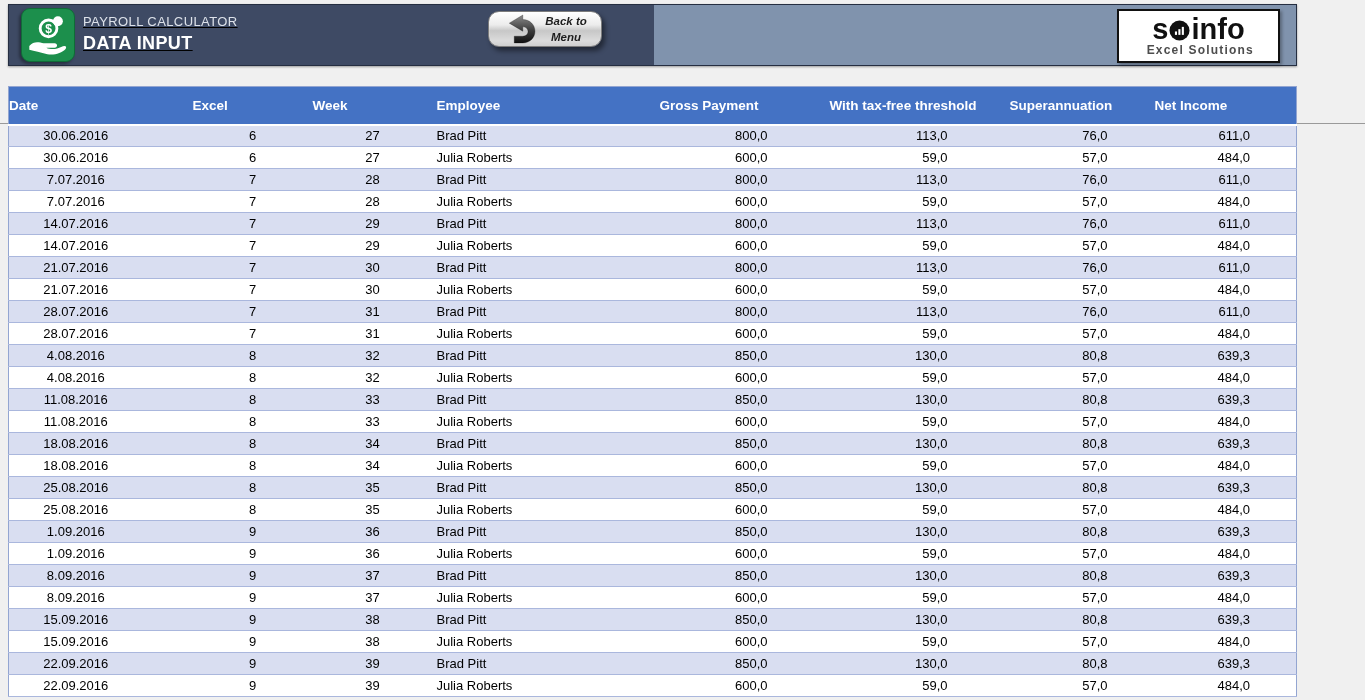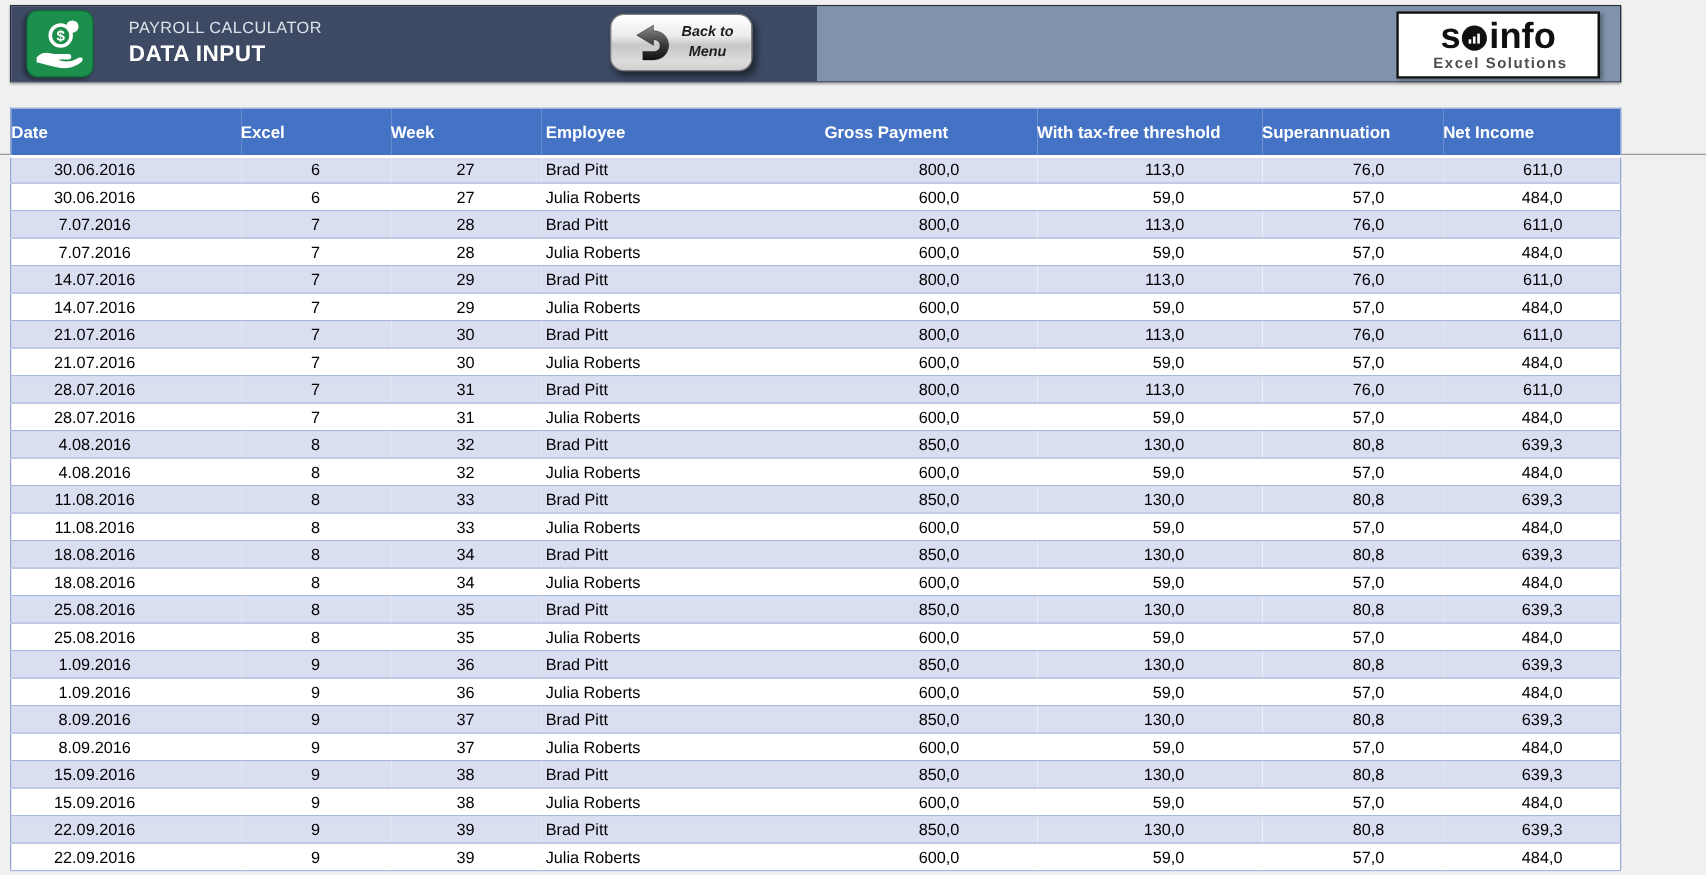--- a/index.html
+++ b/index.html
@@ -11,25 +11,25 @@
   
   .banner { position:absolute; left:8px; top:4px; width:1289px; height:62px;
             background:linear-gradient(90deg,#3e4a64 0,#3e4a64 645px,#8093ad 645px,#8093ad 100%);
             border:1px solid #252e41; box-shadow:0 1px 2px rgba(0,0,0,.35); }
 
   .app-icon { position:absolute; left:12px; top:3px; width:54px; height:54px;
               background:#1c8f4c; border:1px solid #0f6b37; border-radius:9px;
               box-shadow:-2px 2px 3px rgba(0,0,0,.35);
               display:flex; align-items:center; justify-content:center; }
 
-  .titles { position:absolute; left:94px; top:9px; }
+  .titles { position:absolute; left:74px; top:9px;text-decoration:underline; }
   .app-title { color:#dde2ea; font-size:13px; letter-spacing:.4px; }
   .page-title { color:#ffffff; font-size:18px; font-weight:bold; letter-spacing:.4px; margin-top:4px; }
 
-  .back-btn { position:absolute; left:479px; top:6px; width:114px; height:46px;
+  .back-btn { position:absolute; left:479px; top:6px; width:114px; height:36px;
               border:1px solid #7d7d7d; border-radius:11px; cursor:pointer;
               background:linear-gradient(180deg,#ffffff 0%,#ececec 38%,#c7c7c7 55%,#dcdcdc 85%,#cfcfcf 100%);
               box-shadow:3px 4px 5px rgba(0,0,0,.45), inset 0 1px 1px #fff;
               display:flex; align-items:center; justify-content:center; gap:6px; }
   .back-btn .txt { font-size:11.5px; font-weight:bold; font-style:italic; color:#1d1d1d;
                    line-height:16px; text-align:center; }
 
   .promo { position:absolute; top:13px; right:212px; text-align:right;
            color:#f4f7fa; font-size:12.5px; line-height:21px; }
   .promo .link { cursor:pointer; }

